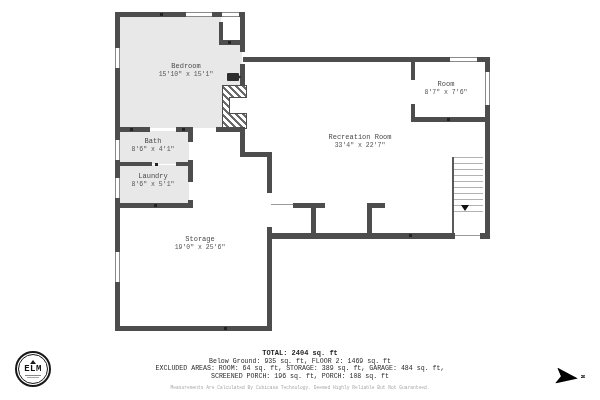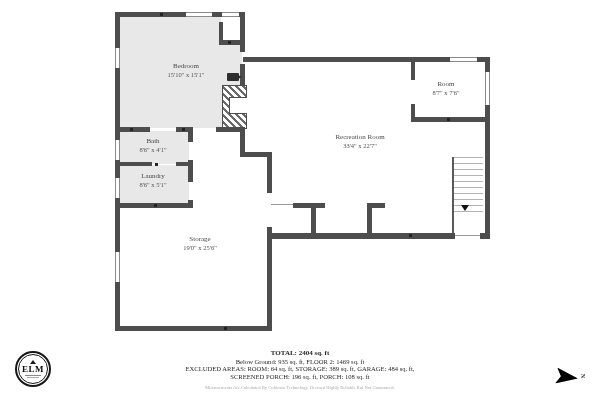--- a/index.html
+++ b/index.html
@@ -1,17 +1,17 @@
 <!DOCTYPE html>
 <html><head>
 <meta charset="utf-8">
 <style>
   html,body{margin:0;padding:0;background:#fff;}
   #stage{position:relative;width:600px;height:400px;background:#ffffff;overflow:hidden;
-         font-family:Liberation Serif, serif;color:#3d3d3d;}
+         font-family:Liberation Mono, monospace;color:#3d3d3d;}
   .wall{position:absolute;background:#4d4d4d;}
   .fill-gray{position:absolute;background:#e8e8e8;}
   .fill-white{position:absolute;background:#ffffff;}
   .window{position:absolute;background:#ffffff;border-top:1px solid #8a8a8a;border-bottom:1px solid #8a8a8a;box-sizing:border-box;}
   .window.vert{border-top:none;border-bottom:none;border-left:1px solid #8a8a8a;border-right:1px solid #8a8a8a;}
   .tick{position:absolute;width:3px;height:3px;background:#222;}
   .room-label{position:absolute;width:100px;text-align:center;font-size:7px;line-height:1.35;color:#4a4a4a;}
   .room-label .dims{font-size:6.5px;color:#555;}
   .hatch{position:absolute;border:1px solid #4d4d4d;box-sizing:border-box;
          background:repeating-linear-gradient(45deg,#ffffff 0 3px,#6a6a6a 3px 5px);}

